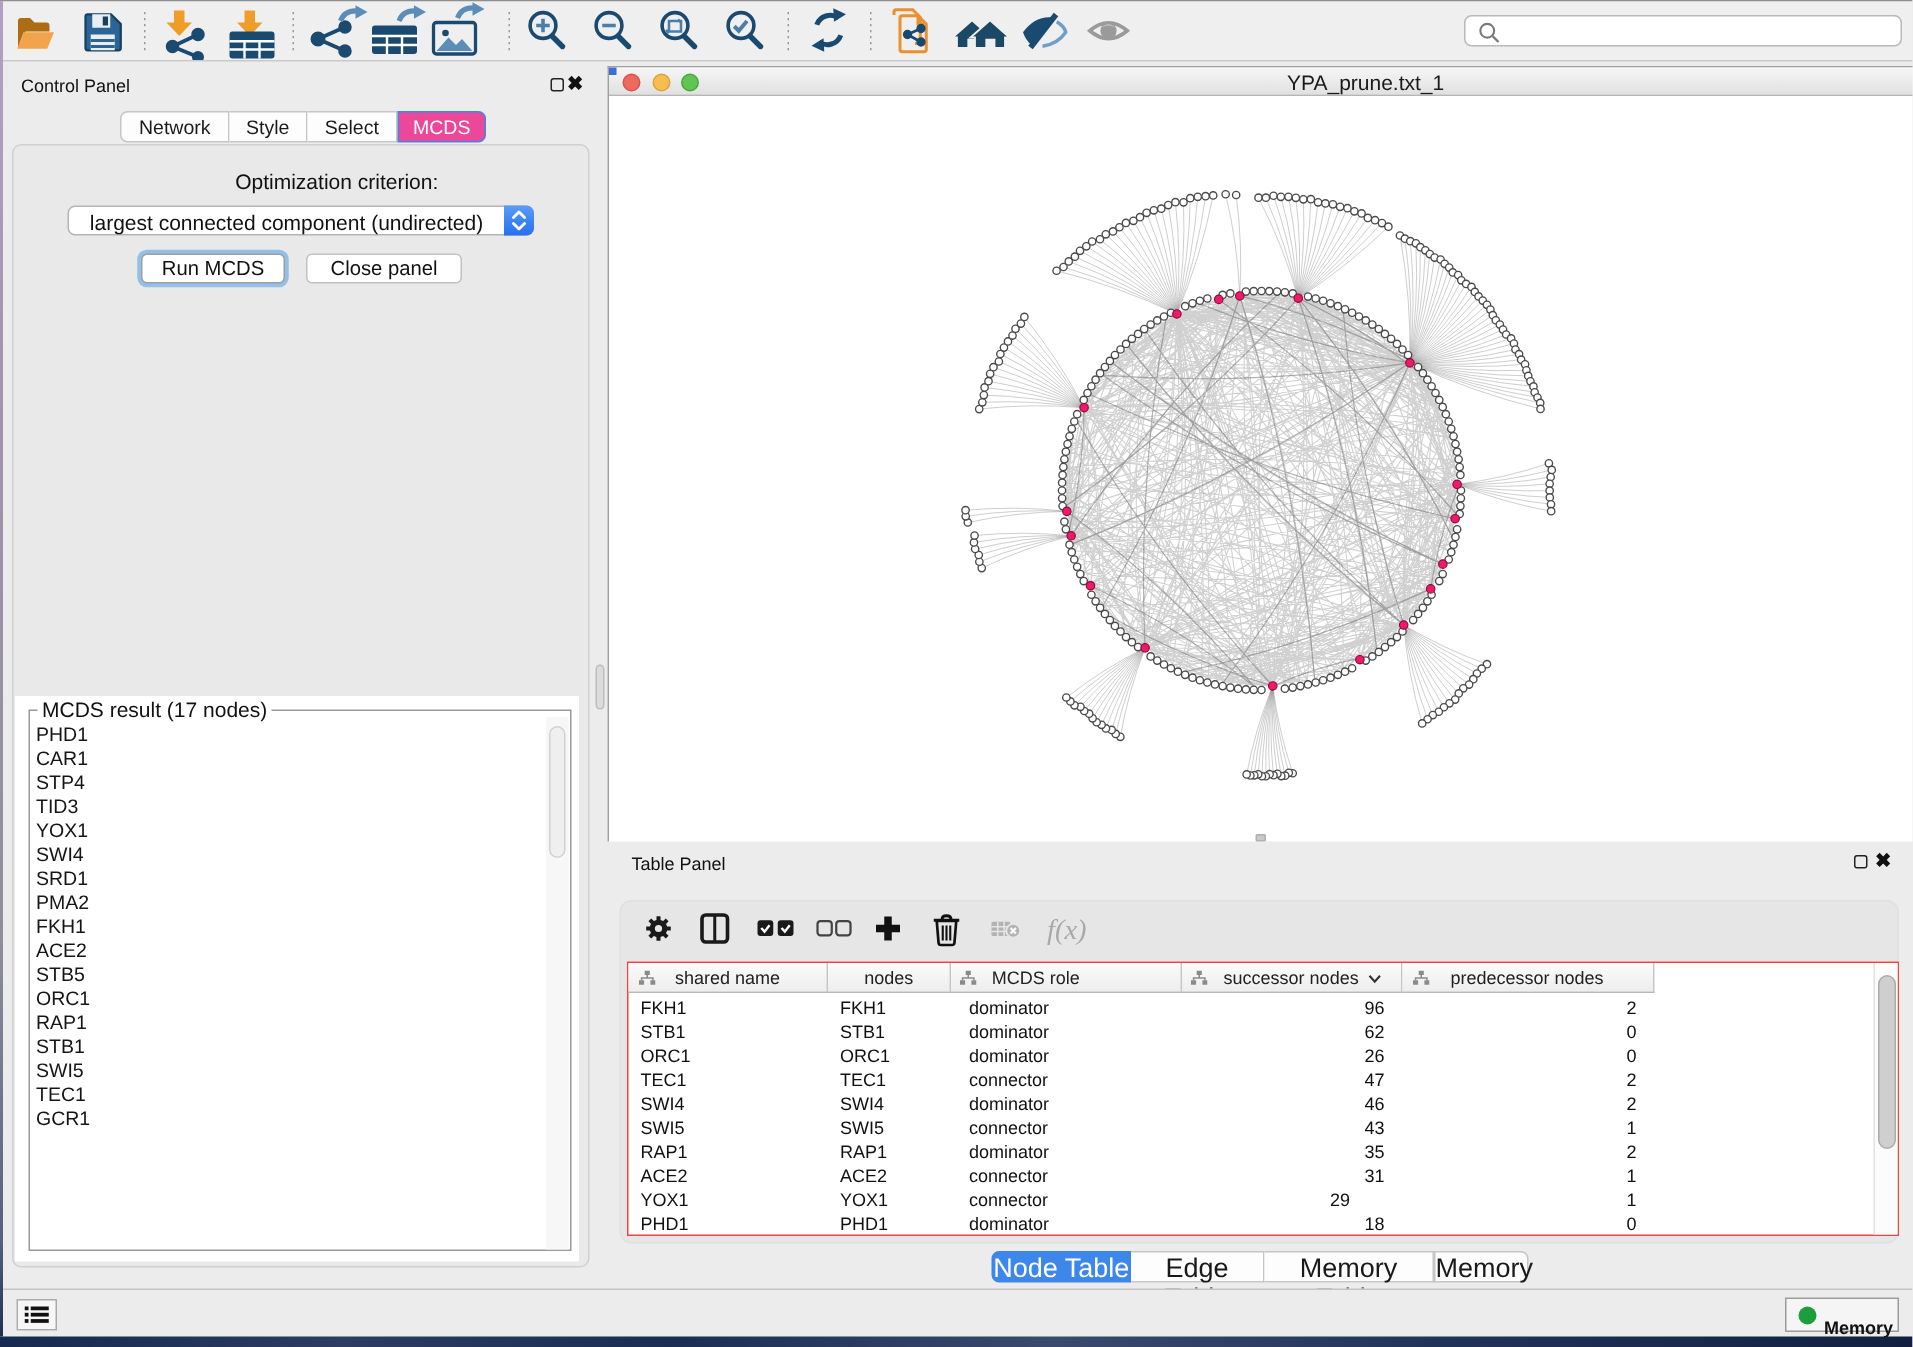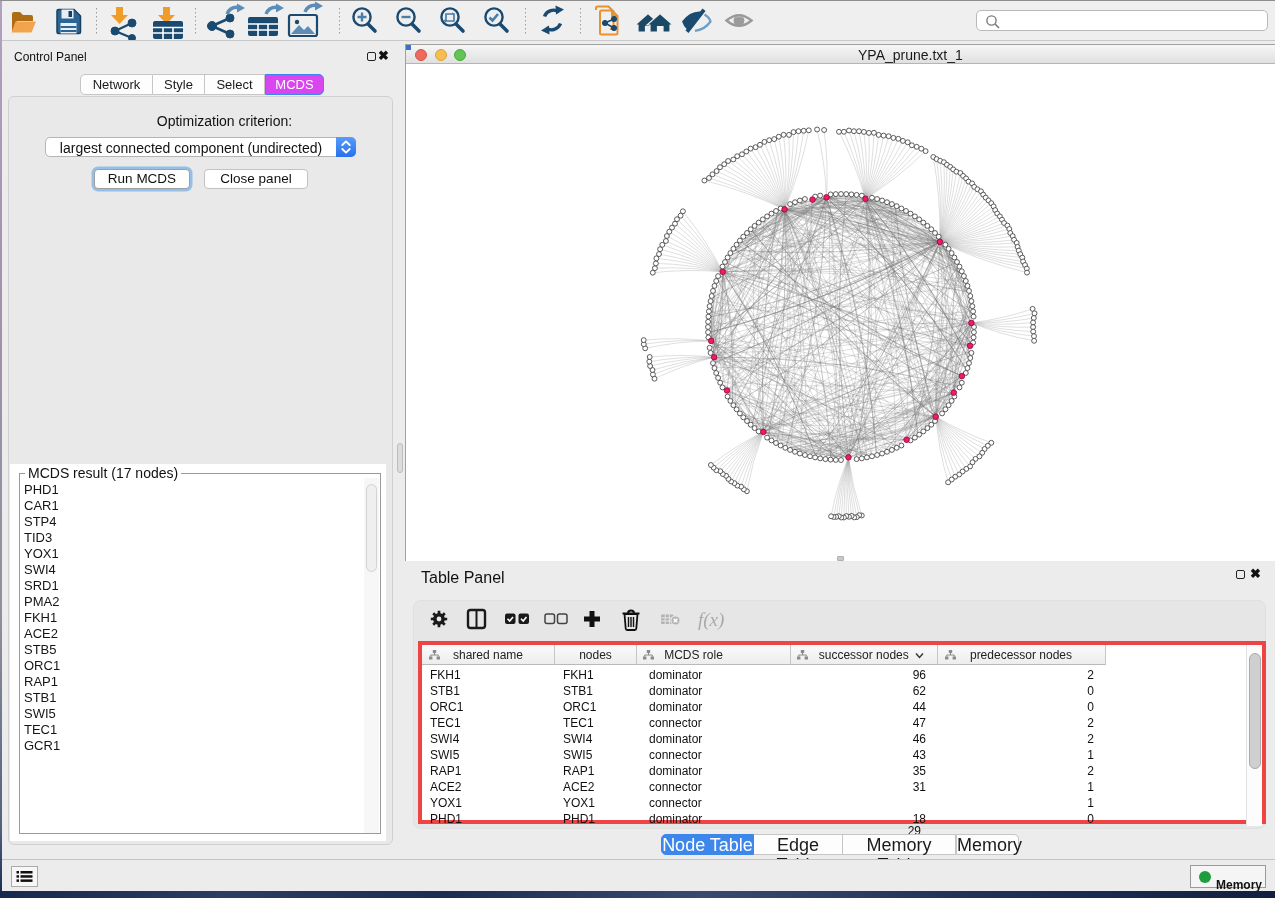--- a/index.html
+++ b/index.html
@@ -13,21 +13,21 @@
   
   #toolbar { left:2px; top:1px; width:1273px; height:40px; background:#efefef; border-bottom:1px solid #c9c9c9; }
   
   #search { left:974px; top:9px; width:292px; height:21px; background:#fff; border:1px solid #b9b9b9; border-radius:5px; }
   
   #cp-title { left:14px; top:50px; font-size:12px; color:#111; }
   .winbtn-sq { width:9px; height:9px; border:1.6px solid #222; border-radius:2px; }
   .winx { font-size:13px; font-weight:bold; color:#111; line-height:10px; }
   .tab { position:absolute; top:0; height:21px; background:#fdfdfd; border:1px solid #c6c6c6; color:#1a1a1a;
          font-size:13px; text-align:center; line-height:19px; }
-  .tab.sel { background:#d946ef; border-color:#3d86ea; color:#fff; }
+  .tab.sel { background:#ec4899; border-color:#3d86ea; color:#fff; }
   #cp-body { left:8px; top:96px; width:385px; height:749px; background:#e9e9e9; border:1px solid #d0d0d0; border-radius:6px; }
   #opt-label { left:0; top:113px; width:401px; text-align:center; font-size:14px; color:#111;padding-left:48px; }
   #dropdown { left:45px; top:137px; width:311px; height:20px; background:#fff; border:1px solid #b5b5b5; border-radius:5px; }
   #dd-text { left:0; top:1.5px; width:290px; text-align:center; font-size:14px; color:#111; }
   #dd-btn { right:-1px; top:-1px; width:20px; height:20px; border-radius:0 5px 5px 0;
             background:linear-gradient(#5a9cf8,#2670ee); }
   .btn { position:absolute; height:20px; background:#fff; border:1px solid #c2c2c2; border-radius:4px;
          font-size:13.5px; color:#111; text-align:center; line-height:18px; }
   #runbtn { left:94px; top:169px; width:96px;
             box-shadow:0 0 0 2.5px #94bfe8; border-color:#9f9f9f; }
@@ -41,23 +41,23 @@
   #cp-scrollthumb { left:397px; top:443px; width:6px; height:30px; background:#dcdcdc; border:1px solid #bdbdbd; border-radius:3px; }
   
   #netwin { left:405px; top:44px; width:1010px; height:517px; background:#fff; border-left:1px solid #a0a0a0; border-top:1px solid #a0a0a0; }
   #net-titlebar { position:absolute; left:0; top:0; width:100%; height:19px;
      background:linear-gradient(#f6f6f6,#e0e0e0); border-bottom:1px solid #b5b5b5; }
   .tl { position:absolute; top:3.5px; width:12px; height:12px; border-radius:50%; }
   #net-title { position:absolute; left:452px; top:2px; font-size:14px; color:#1a1a1a; }
   #net-corner { position:absolute; left:0; top:0; width:5px; height:5px; background:#3b6fd4; }
   #net-handle { left:837px; top:556px; width:7px; height:5px; background:#c9c9c9; border:1px solid #b0b0b0; border-radius:1px; }
   
-  #tp-title { left:421px; top:569px; font-size:16px; color:#111; }
+  #tp-title { left:421px; top:569px; font-size:12px; color:#111; }
   #tp-body { left:413px; top:600px; width:853px; height:229px; background:#e6e6e6; border-radius:8px; border:1px solid #e0e0e0; }
-  #tbl { left:418px; top:641px; width:848px; height:183px; background:#fff; border:4px solid #ef4444; }
+  #tbl { left:418px; top:641px; width:848px; height:183px; background:#fff; border:1px solid #ef4444; }
   .hcell { position:absolute; top:0; height:20px; background:linear-gradient(#fbfbfb,#ededed);
            border-right:1px solid #c6c6c6; border-bottom:1px solid #b9b9b9; font-size:12px; color:#222; text-align:center; line-height:20px; }
   .hicon { position:absolute; top:5px; }
   .trow { position:absolute; font-size:12px; color:#111; height:16px; line-height:16px; }
   .num { position:absolute; text-align:right; }
   #tbl-scroll { position:absolute; right:0; top:0; width:16px; height:181px; background:#fcfcfc; border-left:1px solid #e2e2e2; }
   #tbl-thumb { position:absolute; left:1.5px; top:8px; width:12px; height:116px; background:#cfcfcf; border:1px solid #ababab; border-radius:6px; }
   
   .btab { position:absolute; top:834px; height:21px; background:#fdfdfd; border:1px solid #c6c6c6; color:#1a1a1a;
           font-size:18px; text-align:center; line-height:20px; }
@@ -650,21 +650,21 @@
 <div class="trow num" style="left:405px;top:22px;width:99px;">96</div>
 <div class="trow num" style="left:573px;top:22px;width:99px;">2</div>
 <div class="trow" style="left:8px;top:38px;">STB1</div>
 <div class="trow" style="left:141px;top:38px;">STB1</div>
 <div class="trow" style="left:227px;top:38px;">dominator</div>
 <div class="trow num" style="left:405px;top:38px;width:99px;">62</div>
 <div class="trow num" style="left:573px;top:38px;width:99px;">0</div>
 <div class="trow" style="left:8px;top:54px;">ORC1</div>
 <div class="trow" style="left:141px;top:54px;">ORC1</div>
 <div class="trow" style="left:227px;top:54px;">dominator</div>
-<div class="trow num" style="left:405px;top:54px;width:99px;">44</div>
+<div class="trow num" style="left:405px;top:54px;width:99px;">26</div>
 <div class="trow num" style="left:573px;top:54px;width:99px;">0</div>
 <div class="trow" style="left:8px;top:70px;">TEC1</div>
 <div class="trow" style="left:141px;top:70px;">TEC1</div>
 <div class="trow" style="left:227px;top:70px;">connector</div>
 <div class="trow num" style="left:405px;top:70px;width:99px;">47</div>
 <div class="trow num" style="left:573px;top:70px;width:99px;">2</div>
 <div class="trow" style="left:8px;top:86px;">SWI4</div>
 <div class="trow" style="left:141px;top:86px;">SWI4</div>
 <div class="trow" style="left:227px;top:86px;">dominator</div>
 <div class="trow num" style="left:405px;top:86px;width:99px;">46</div>
@@ -680,21 +680,21 @@
 <div class="trow num" style="left:405px;top:118px;width:99px;">35</div>
 <div class="trow num" style="left:573px;top:118px;width:99px;">2</div>
 <div class="trow" style="left:8px;top:134px;">ACE2</div>
 <div class="trow" style="left:141px;top:134px;">ACE2</div>
 <div class="trow" style="left:227px;top:134px;">connector</div>
 <div class="trow num" style="left:405px;top:134px;width:99px;">31</div>
 <div class="trow num" style="left:573px;top:134px;width:99px;">1</div>
 <div class="trow" style="left:8px;top:150px;">YOX1</div>
 <div class="trow" style="left:141px;top:150px;">YOX1</div>
 <div class="trow" style="left:227px;top:150px;">connector</div>
-<div class="trow num" style="left:400px;top:150px;width:99px;margin-top:28px;">29</div>
+<div class="trow num" style="left:382px;top:150px;width:99px;">29</div>
 <div class="trow num" style="left:573px;top:150px;width:99px;">1</div>
 <div class="trow" style="left:8px;top:166px;">PHD1</div>
 <div class="trow" style="left:141px;top:166px;">PHD1</div>
 <div class="trow" style="left:227px;top:166px;">dominator</div>
 <div class="trow num" style="left:405px;top:166px;width:99px;">18</div>
 <div class="trow num" style="left:573px;top:166px;width:99px;">0</div>
 <div id="tbl-scroll">
       <div id="tbl-thumb"></div>
     </div>
 </div>

